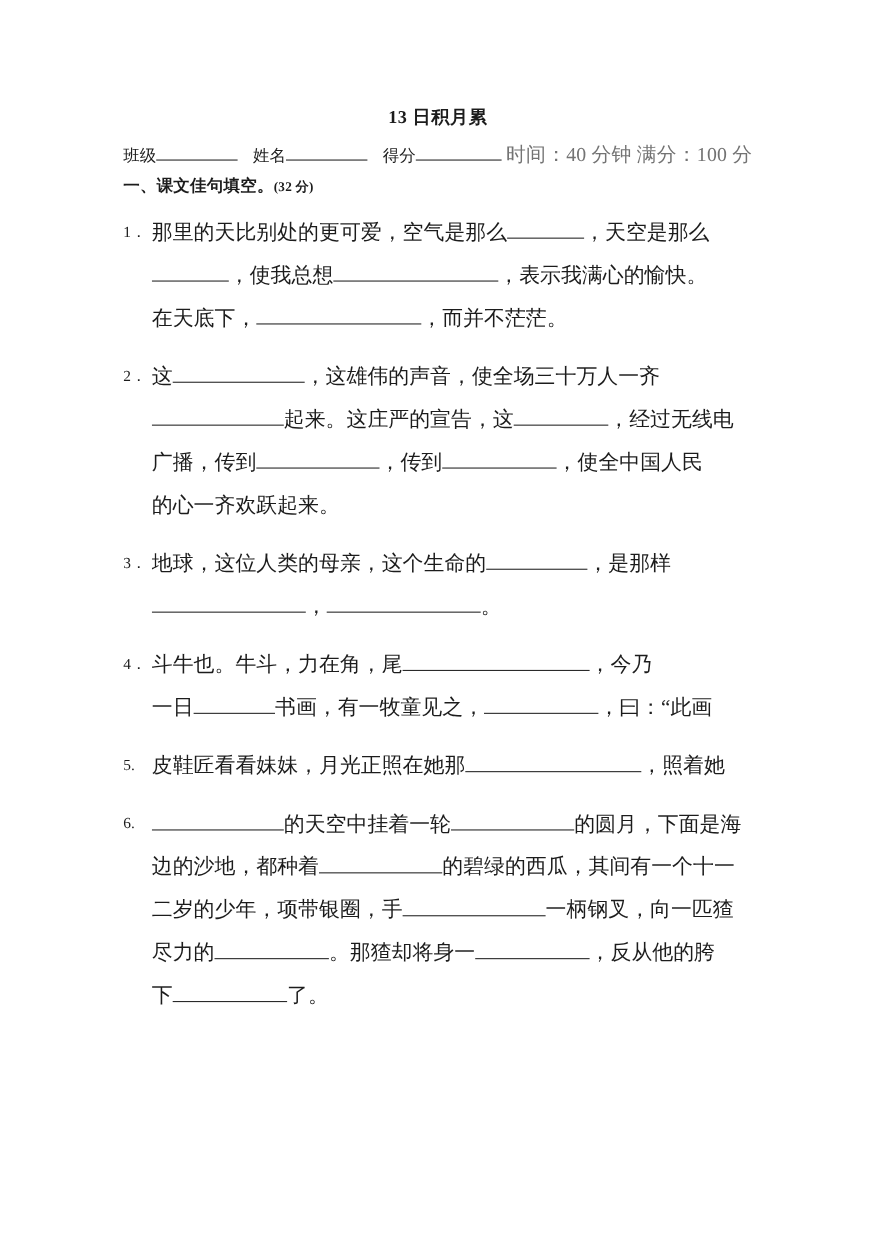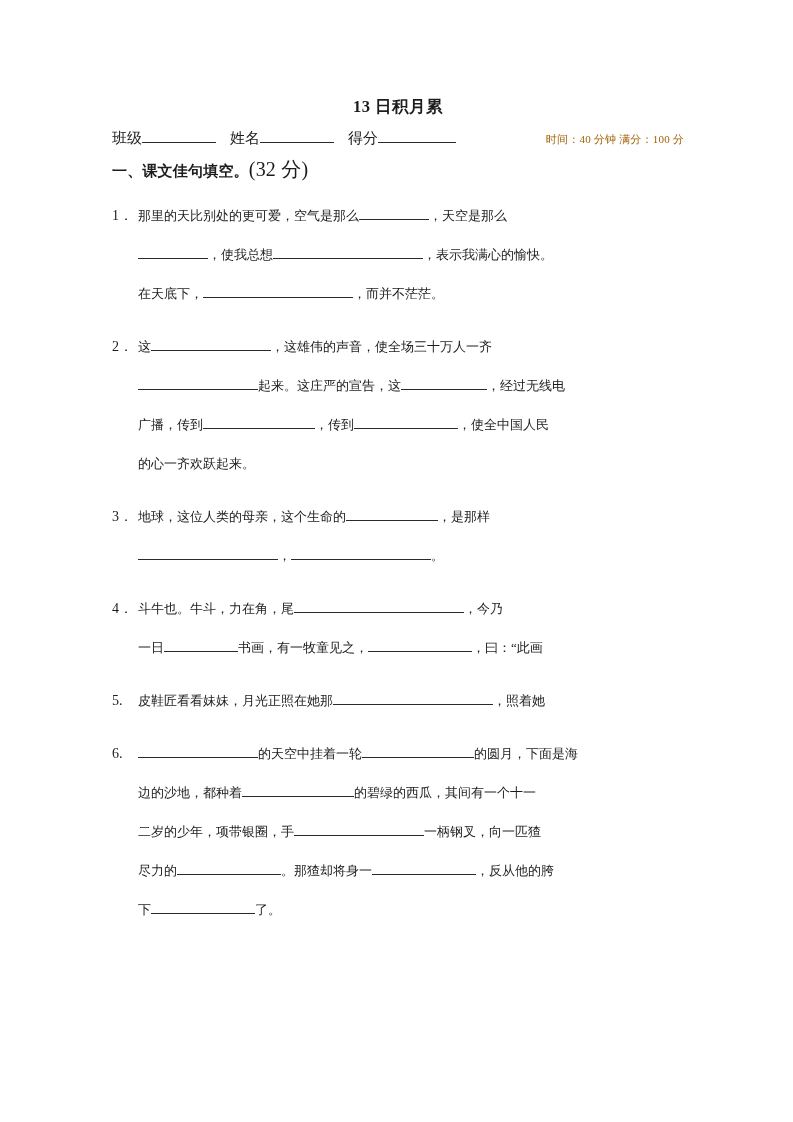--- a/index.html
+++ b/index.html
@@ -60,52 +60,52 @@
     display: inline-block;
     border-bottom: 1px solid #2a2a2a;
     height: 0.95em;
     margin-right: 14px;
   }
   .info-blank.w1 { width: 74px; }
   .info-blank.w2 { width: 74px; }
   .info-blank.w3 { width: 78px; margin-right: 0; }
   .time-score {
     margin-left: auto;
-    font-size: 11px;
-    color: #a16207;
+    font-size: 18px;
+    color: #737373;
     letter-spacing: 0.2px;
   }
 
   
   .section-head {
     font-size: 15px;
     font-weight: bold;
     margin: 2px 0 13px 0;
     letter-spacing: 0.2px;
   }
   .section-head .points {
-    font-weight: normal;
-    font-size: 20px;
+    font-weight: bold;
+    font-size: 12px;
   }
 
   
   .q {
     display: flex;
     margin-bottom: 14px;
   }
   .q-num {
     flex: 0 0 auto;
     width: 26px;
     font-size: 14px;
     line-height: 39px;
     font-family: "Liberation Serif", "DejaVu Serif", serif;
   }
   .q-body {
     flex: 1 1 auto;
-    font-size: 13px;
+    font-size: 19px;
   }
   .line {
     height: 39px;
     line-height: 39px;
     white-space: nowrap;
     overflow: hidden;
   }
   .txt { display: inline; }
 
   .bl {

